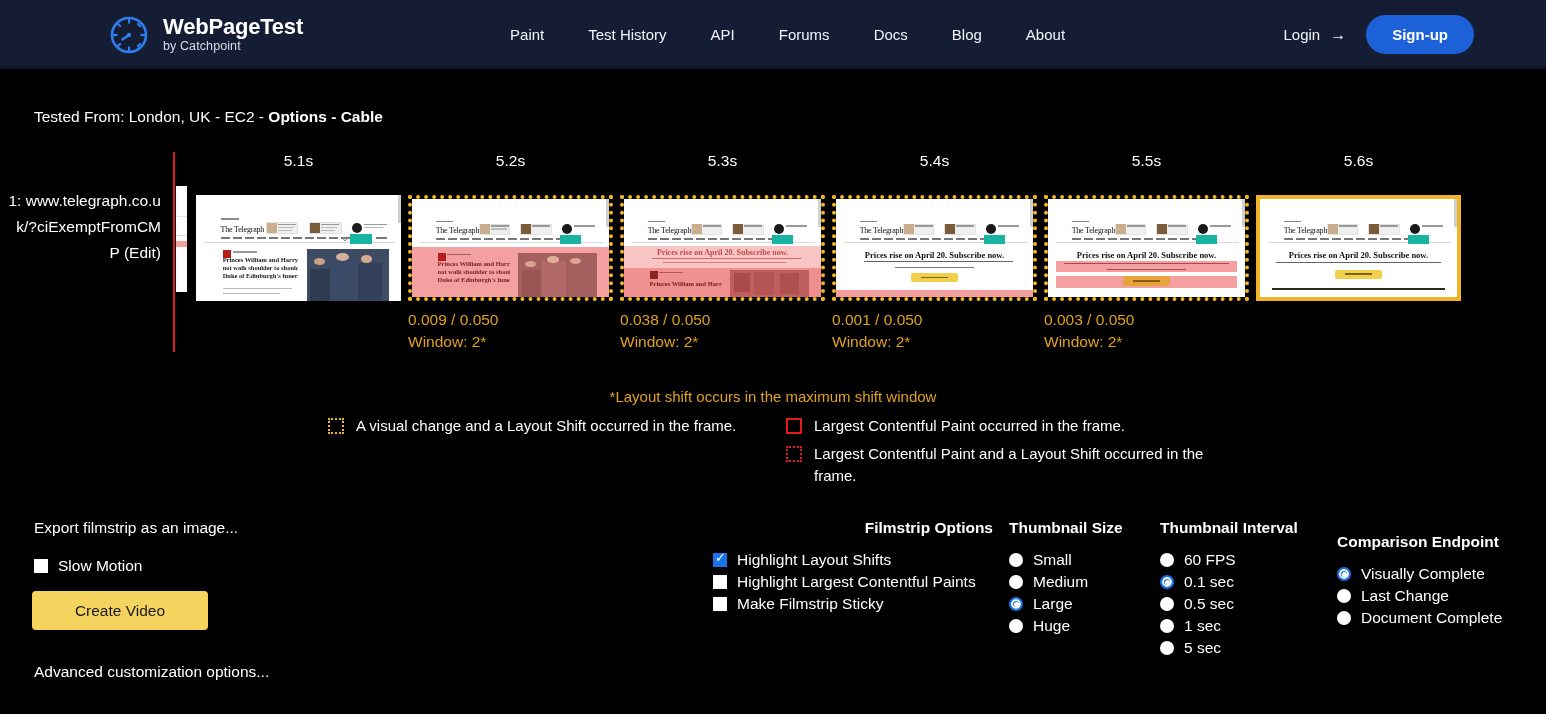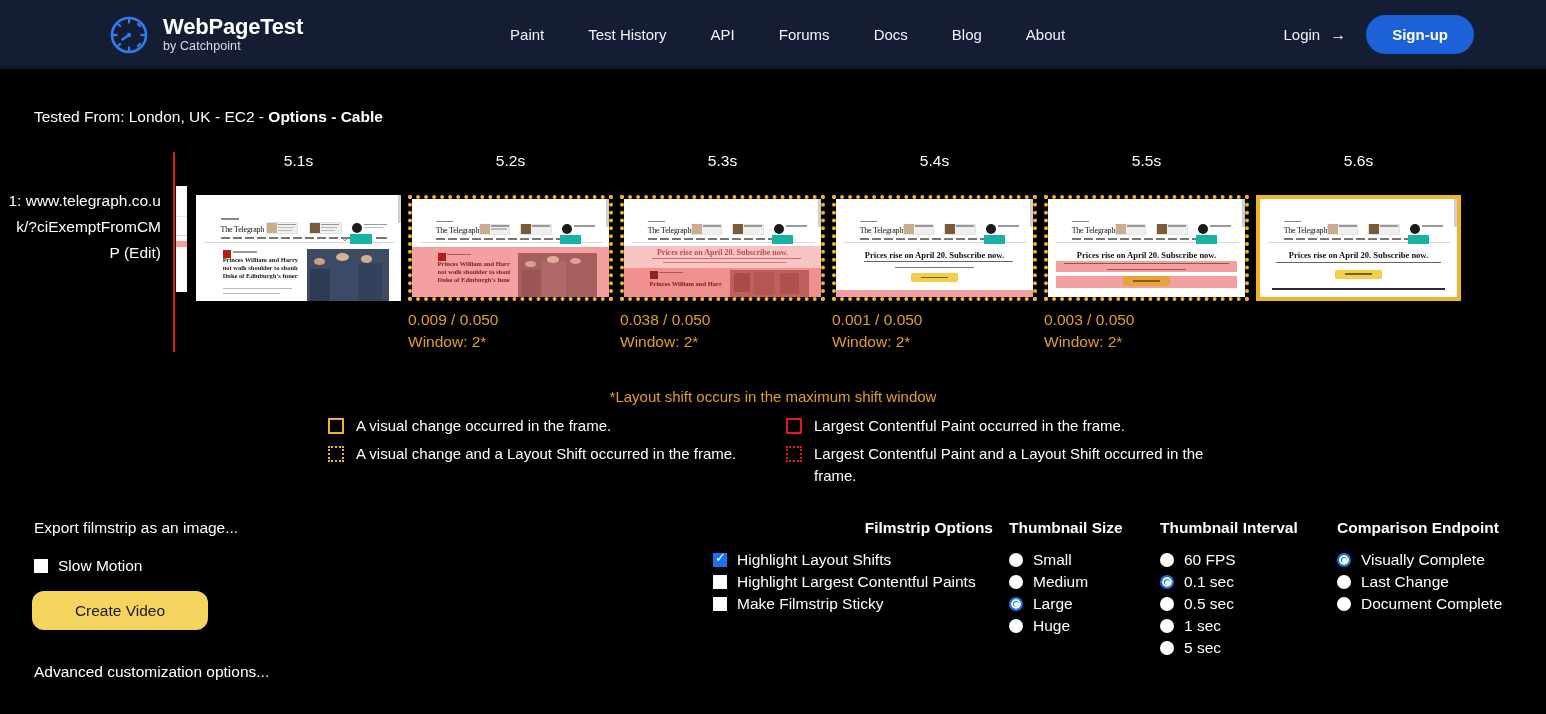--- a/index.html
+++ b/index.html
@@ -232,30 +232,30 @@
   .cb.checked::after {
     content: "✓"; position: absolute;
     left: 1px; top: -3px;
     color: #fff; font-size: 13px; line-height: 14px;
     font-family: "DejaVu Sans", sans-serif;
   }
   .cb-label { color: #ffffff; font-size: 15.5px; cursor: pointer; }
   .cv-wrap { position: absolute; left: 32px; top: 72px; }
   .cv-btn {
     background: #f4d35e; color: #1a1a1a;
-    font-size: 15.5px; border: none; border-radius: 12px;
+    font-size: 15.5px; border: none; border-radius: 4px;
     width: 176px; height: 39px; cursor: pointer;
     font-family: "Liberation Sans", sans-serif;
   }
 
   .opt-group { position: absolute; top: 0; }
   .og-filmstrip { left: 713px; width: 280px; text-align: right; }
   .og-size { left: 1009px; width: 140px; }
   .og-interval { left: 1160px; width: 165px; }
-  .og-endpoint { left: 1337px; width: 205px; }
+  .og-endpoint { left: 1337px; width: 205px; margin-top: 14px; }
   .opt-title {
     color: #ffffff; font-size: 15.5px; font-weight: bold;
     margin-bottom: 12px;
   }
   .opt-row {
     display: flex; align-items: center; gap: 10px;
     height: 22px; margin-bottom: 0;
   }
   .radio {
     width: 14px; height: 14px; flex: 0 0 14px;
@@ -624,24 +624,20 @@
     </div>
 
   </div>
 </div>
 
 <div class="footnote">*Layout shift occurs in the maximum shift window</div>
 
 <div class="legend">
   <div class="legend-col-left">
     <div class="legend-row">
-      <div class="swatch sw-solid-orange"></div>
-      <div class="legend-text">A visual change occurred in the frame.</div>
-    </div>
-    <div class="legend-row">
       <div class="swatch sw-dotted-orange"></div>
       <div class="legend-text">A visual change and a Layout Shift occurred in the frame.</div>
     </div>
   </div>
   <div class="legend-col-right">
     <div class="legend-row">
       <div class="swatch sw-solid-red"></div>
       <div class="legend-text">Largest Contentful Paint occurred in the frame.</div>
     </div>
     <div class="legend-row">

